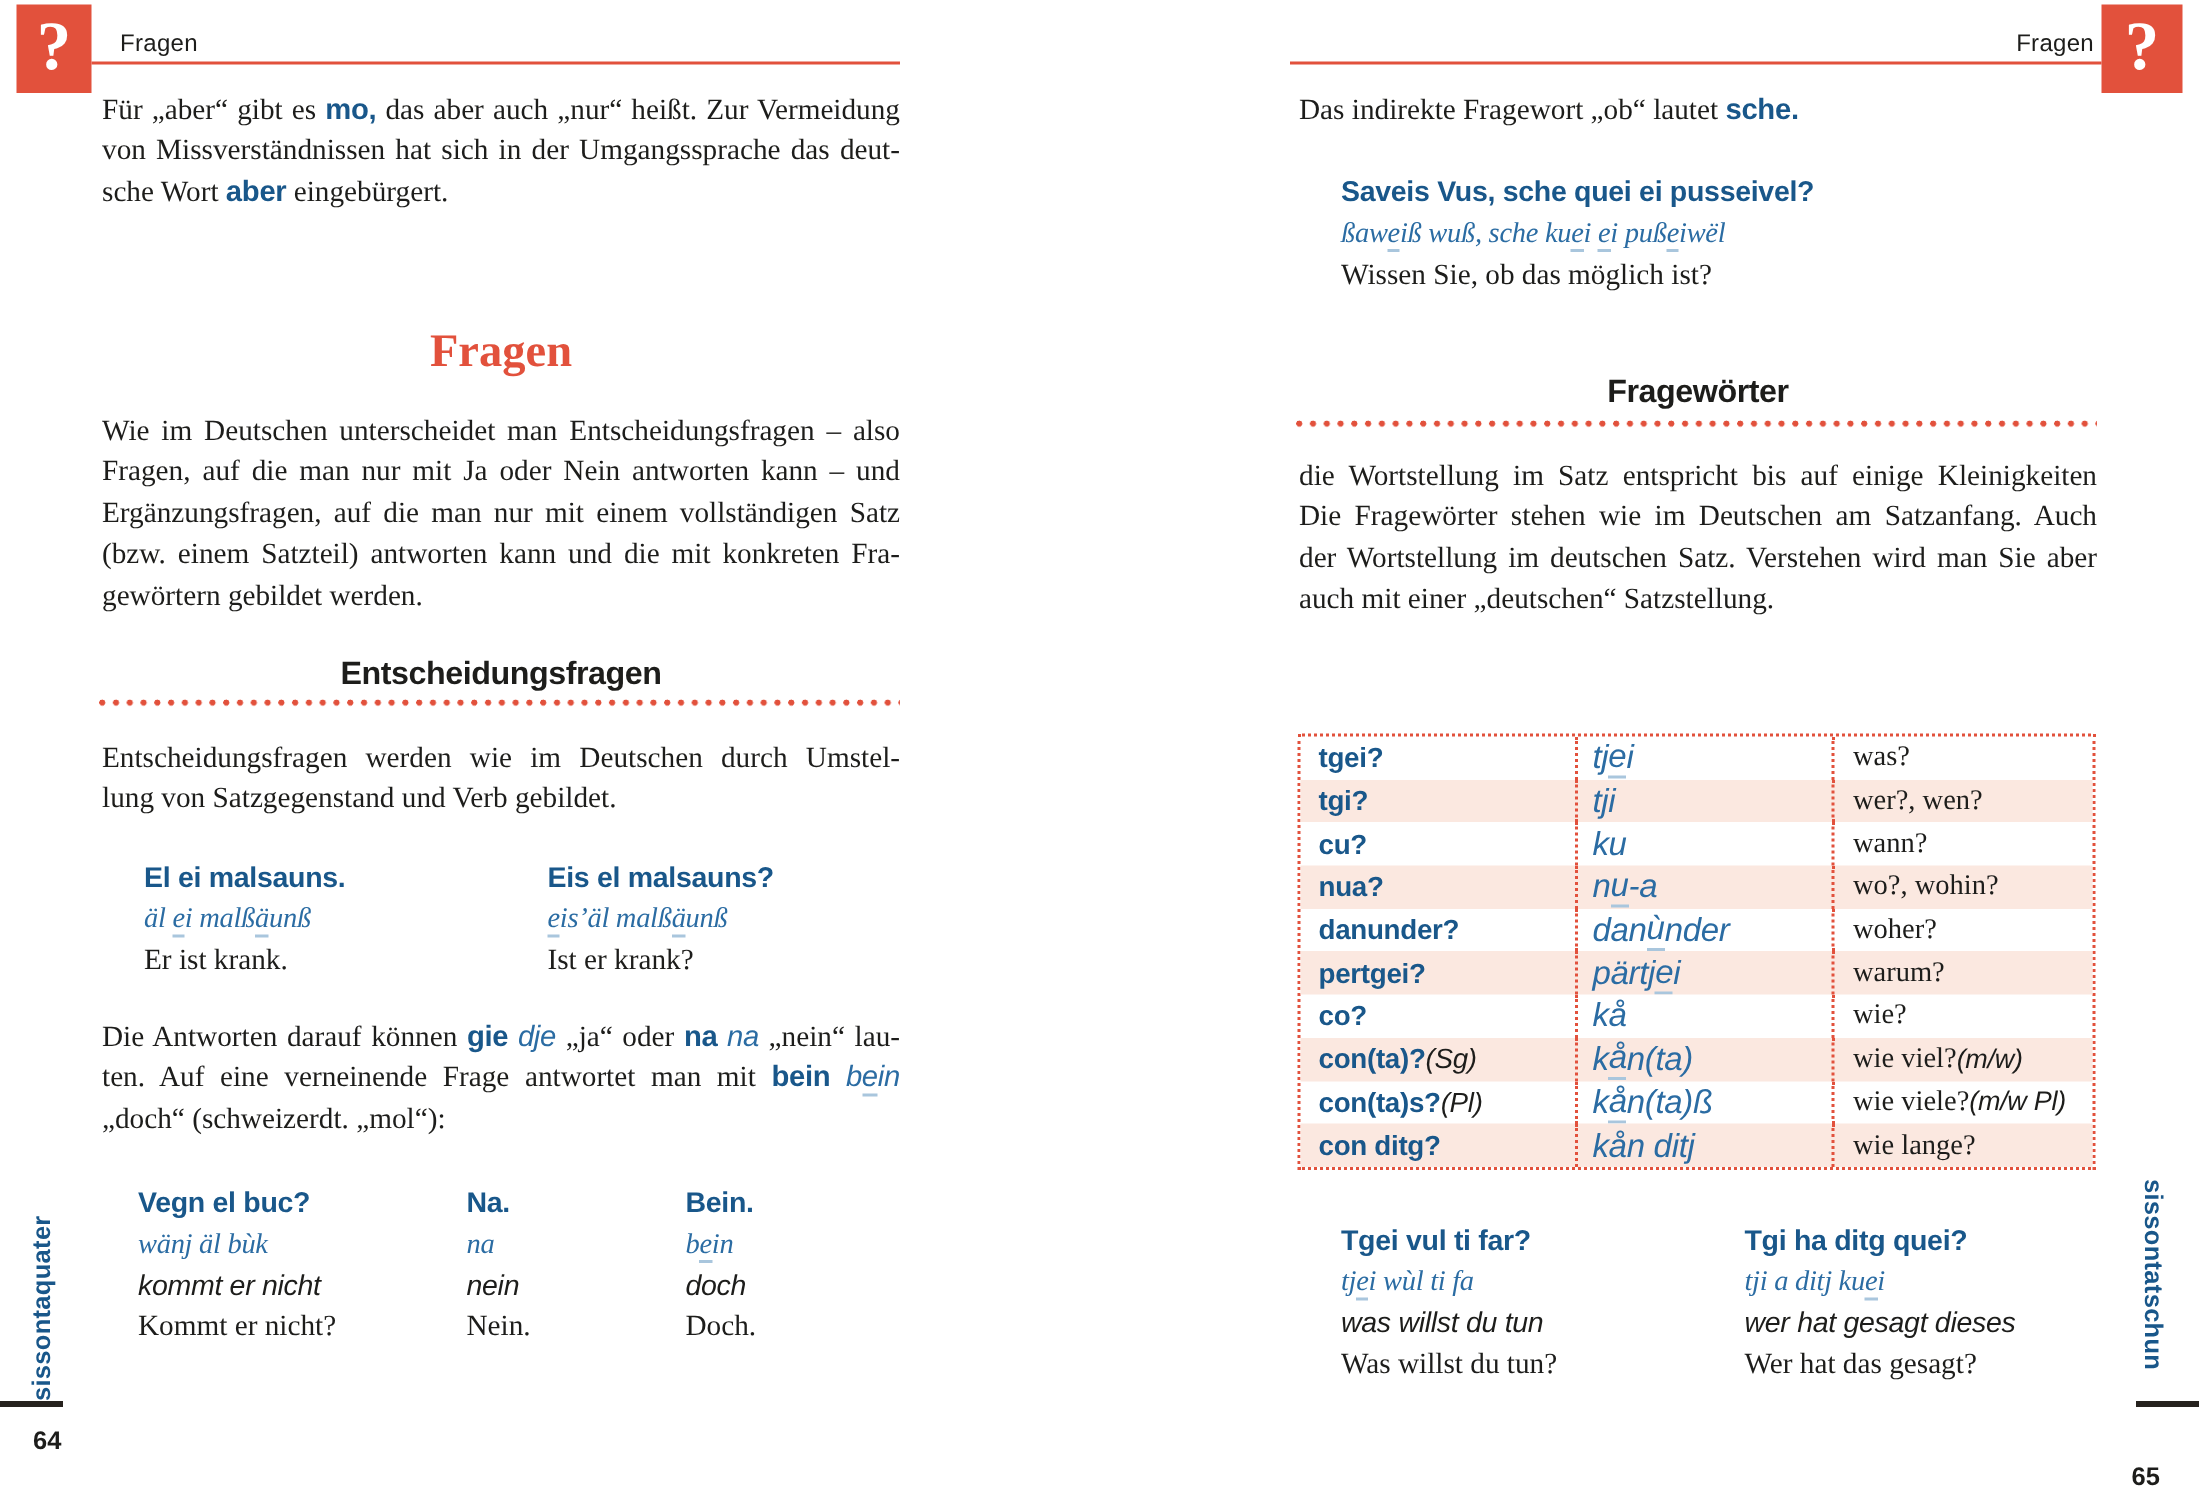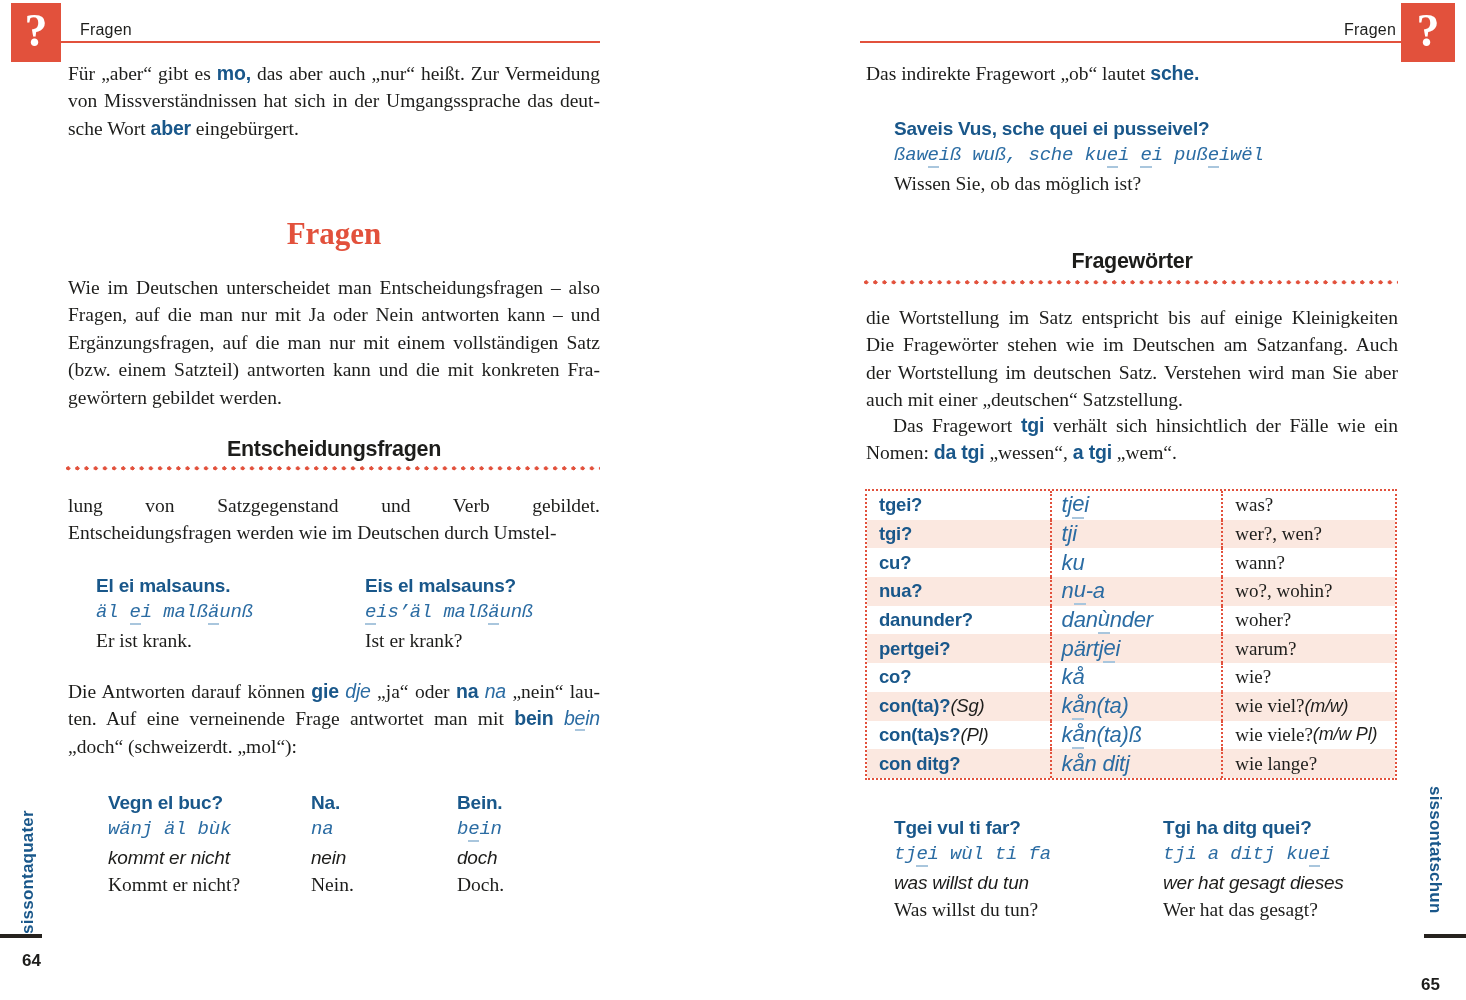--- a/index.html
+++ b/index.html
@@ -24,21 +24,21 @@
   .bi{font-family:"Liberation Sans",sans-serif;font-style:italic;color:var(--blue2);letter-spacing:-.2px;}
   .ni{font-family:"Liberation Sans",sans-serif;font-style:italic;color:var(--ink);font-weight:400;letter-spacing:-.2px;}
   .st{border-bottom:2.5px solid var(--stress);padding-bottom:0px;}
   
   .bighead{font-family:"Liberation Serif",serif;font-weight:700;font-size:31px;color:var(--accent);text-align:center;}
   .subhead{font-family:"Liberation Sans",sans-serif;font-weight:700;font-size:21.5px;color:var(--ink);text-align:center;letter-spacing:-.3px;}
   .dotline{height:5px;background-image:radial-gradient(circle at 2.2px 2.4px,var(--accent) 1.9px,transparent 2.2px);background-repeat:repeat-x;background-size:9.2px 5px;}
   
   .phrase{line-height:27.4px;font-size:19px;white-space:nowrap;}
   .phrase .rw{font-family:"Liberation Sans",sans-serif;font-weight:700;color:var(--blue);letter-spacing:-.2px;}
-  .phrase .pron{font-family:Liberation Mono, monospace;font-style:italic;color:var(--blue2);letter-spacing:-.2px;}
+  .phrase .pron{font-family:Liberation Serif, serif;font-style:italic;color:var(--blue2);letter-spacing:-.2px;}
   .phrase .lit{font-family:"Liberation Sans",sans-serif;font-style:italic;color:var(--ink);letter-spacing:-.2px;}
   .phrase .de{font-family:"Liberation Serif",serif;color:var(--ink);font-size:19.5px;}
   
   .wtable{border:2px dotted var(--accent);width:532px;}
   .t-row{display:flex;height:28.7px;}
   .t-row:nth-child(even){background:var(--pink);}
   .t-c{display:flex;align-items:center;white-space:nowrap;overflow:hidden;}
   .t-c1{width:184px;padding-left:12px;font-family:"Liberation Sans",sans-serif;font-weight:700;color:var(--blue);font-size:18.5px;letter-spacing:-.2px;}
   .t-c2{width:173px;padding-left:10px;border-left:2px dotted var(--accent);font-family:"Liberation Sans",sans-serif;font-style:italic;color:var(--blue2);font-size:22px;letter-spacing:-.2px;}
   .t-c3{width:175px;padding-left:12px;border-left:2px dotted var(--accent);font-family:"Liberation Serif",serif;color:var(--ink);font-size:19px;}
@@ -72,42 +72,42 @@
       <div>Fragen, auf die man nur mit Ja oder Nein antworten kann – und</div>
       <div>Ergänzungsfragen, auf die man nur mit einem vollständigen Satz</div>
       <div>(bzw. einem Satzteil) antworten kann und die mit konkreten Fra-</div>
       <div>gewörtern gebildet werden.</div>
     </div>
 
   <div class="abs subhead" style="left:68px;top:437px;width:532px;">Entscheidungsfragen</div>
   <div class="abs dotline" style="left:66px;top:466px;width:534px;"></div>
 
   <div class="abs para" style="left:68px;top:492px;width:532px;">
+      <div>Entscheidungsfragen werden wie im Deutschen durch Umstel-</div>
       <div>lung von Satzgegenstand und Verb gebildet.</div>
-      <div>Entscheidungsfragen werden wie im Deutschen durch Umstel-</div>
     </div>
 
   <div class="abs phrase" style="left:96px;top:572px;">
       <div class="rw">El ei malsauns.</div>
       <div class="pron">äl <span class="st">e</span>i malß<span class="st">ä</span>unß</div>
       <div class="de">Er ist krank.</div>
     </div>
   <div class="abs phrase" style="left:365px;top:572px;">
       <div class="rw">Eis el malsauns?</div>
       <div class="pron"><span class="st">e</span>is’äl malß<span class="st">ä</span>unß</div>
       <div class="de">Ist er krank?</div>
     </div>
 
   <div class="abs para" style="left:68px;top:678px;width:532px;">
       <div>Die Antworten darauf können <span class="bb">gie</span> <span class="bi">dje</span> „ja“ oder <span class="bb">na</span> <span class="bi">na</span> „nein“ lau-</div>
       <div>ten. Auf eine verneinende Frage antwortet man mit <span class="bb">bein</span> <span class="bi">b<span class="st">e</span>in</span></div>
       <div>„doch“ (schweizerdt. „mol“):</div>
     </div>
 
-  <div class="abs phrase" style="left:108px;top:789px;">
+  <div class="abs phrase" style="left:92px;top:789px;">
       <div class="rw">Vegn el buc?</div>
       <div class="pron">wänj äl bùk</div>
       <div class="lit">kommt er nicht</div>
       <div class="de">Kommt er nicht?</div>
     </div>
   <div class="abs phrase" style="left:311px;top:789px;">
       <div class="rw">Na.</div>
       <div class="pron">na</div>
       <div class="lit">nein</div>
       <div class="de">Nein.</div>
@@ -143,24 +143,20 @@
 
   <div class="abs subhead" style="left:133px;top:249px;width:532px;">Fragewörter</div>
   <div class="abs dotline" style="left:131px;top:280px;width:534px;"></div>
 
   <div class="abs para" style="left:133px;top:304px;width:532px;">
       <div>die Wortstellung im Satz entspricht bis auf einige Kleinigkeiten</div>
       <div>Die Fragewörter stehen wie im Deutschen am Satzanfang. Auch</div>
       <div>der Wortstellung im deutschen Satz. Verstehen wird man Sie aber</div>
       <div>auch mit einer „deutschen“ Satzstellung.</div>
     </div>
-  <div class="abs para indent-first" style="left:133px;top:412px;width:532px;">
-      <div>Das Fragewort <span class="bb">tgi</span> verhält sich hinsichtlich der Fälle wie ein</div>
-      <div>Nomen: <span class="bb">da tgi</span> „wessen“, <span class="bb">a tgi</span> „wem“.</div>
-    </div>
 
   <div class="abs wtable" style="left:132px;top:489px;">
       <div class="t-row">
         <div class="t-c t-c1">tgei?</div>
         <div class="t-c t-c2">tj<span class="st">e</span>i</div>
         <div class="t-c t-c3">was?</div>
       </div>
       <div class="t-row">
         <div class="t-c t-c1">tgi?</div>
         <div class="t-c t-c2">tji</div>

